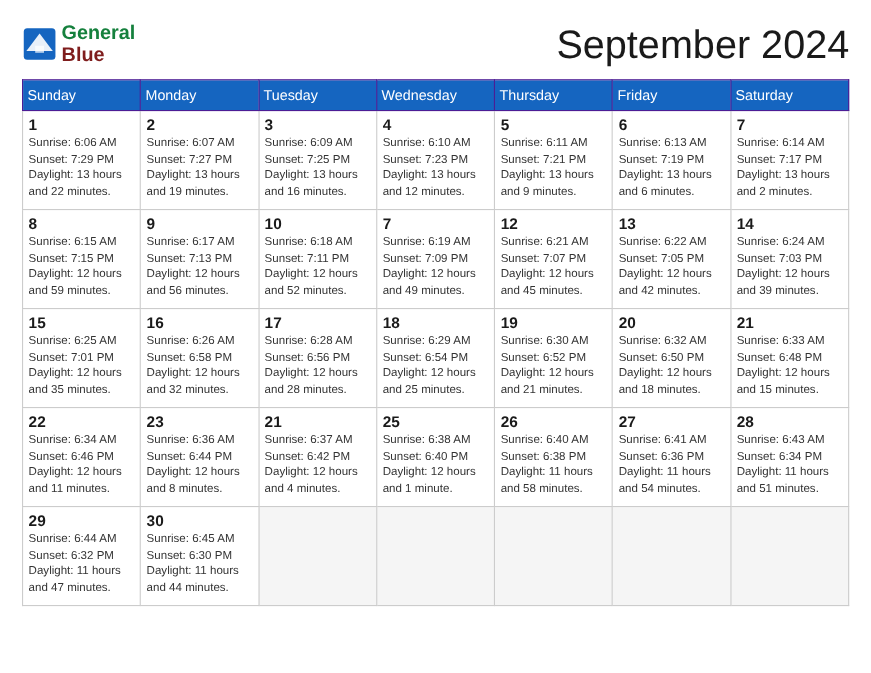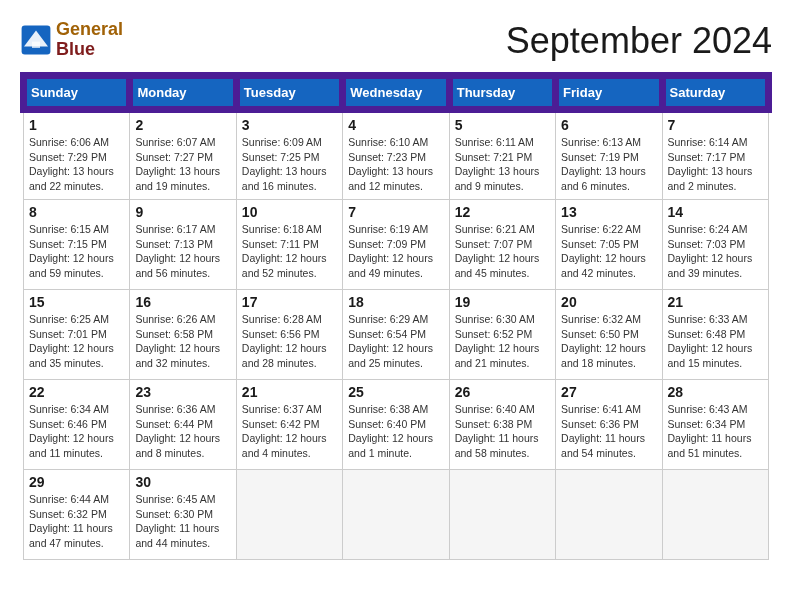--- a/index.html
+++ b/index.html
@@ -21,21 +21,21 @@
       align-items: center;
       gap: 4px;
     }
     .logo-text {
       font-size: 18px;
       font-weight: bold;
       color: #1a1a1a;
       line-height: 1.1;
     }
     .logo-text span {
-      color: #a16207;
+      color: #15803d;
     }
     .logo-icon {
       width: 32px;
       height: 32px;
     }
     .title-block {
       text-align: right;
     }
     .month-title {
       font-size: 36px;
@@ -50,22 +50,22 @@
       width: 100%;
       border-collapse: collapse;
       font-size: 11px;
     }
     .calendar th {
       background: #1565c0;
       color: #fff;
       padding: 6px 4px;
       text-align: left;
       font-size: 13px;
-      font-weight: bold;
-      border: 7px solid #4c1d95;
+      font-weight: normal;
+      border: 1px solid #4c1d95;
     }
     .calendar td {
       border: 1px solid #ccc;
       vertical-align: top;
       padding: 4px 5px;
       width: calc(100% / 7);
       height: 90px;
       background: #fff;
     }
     .calendar td.empty {

